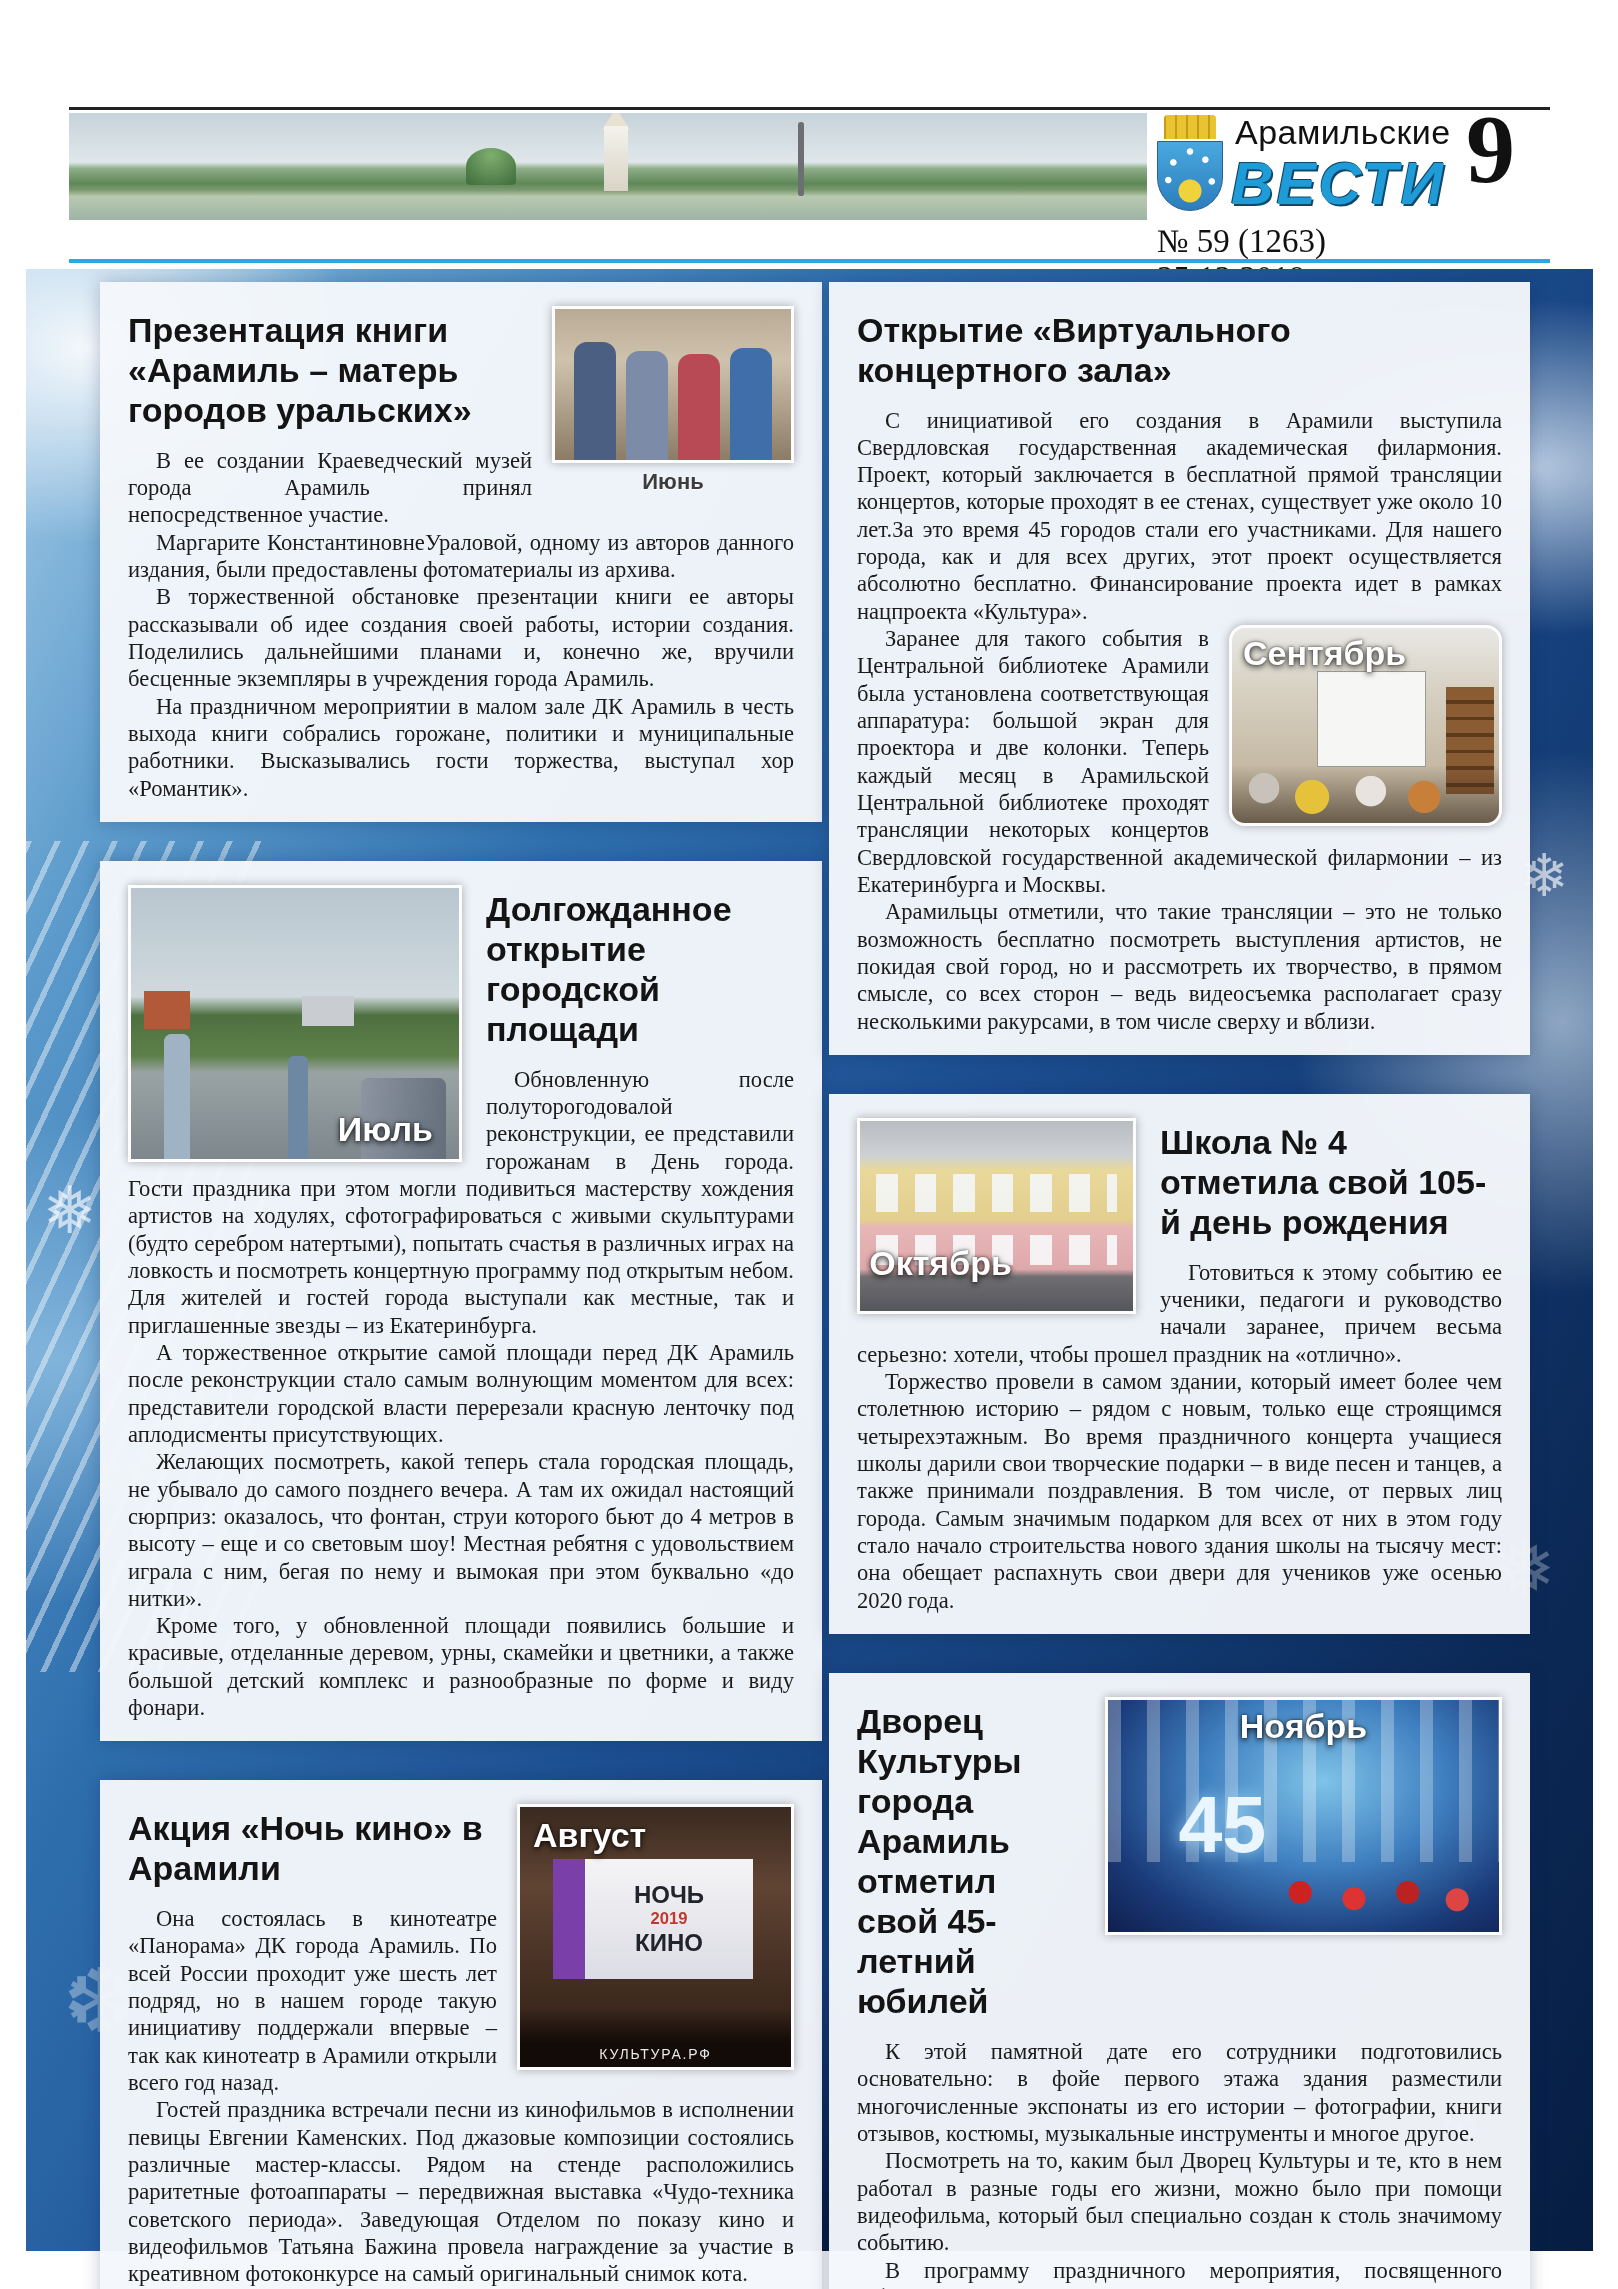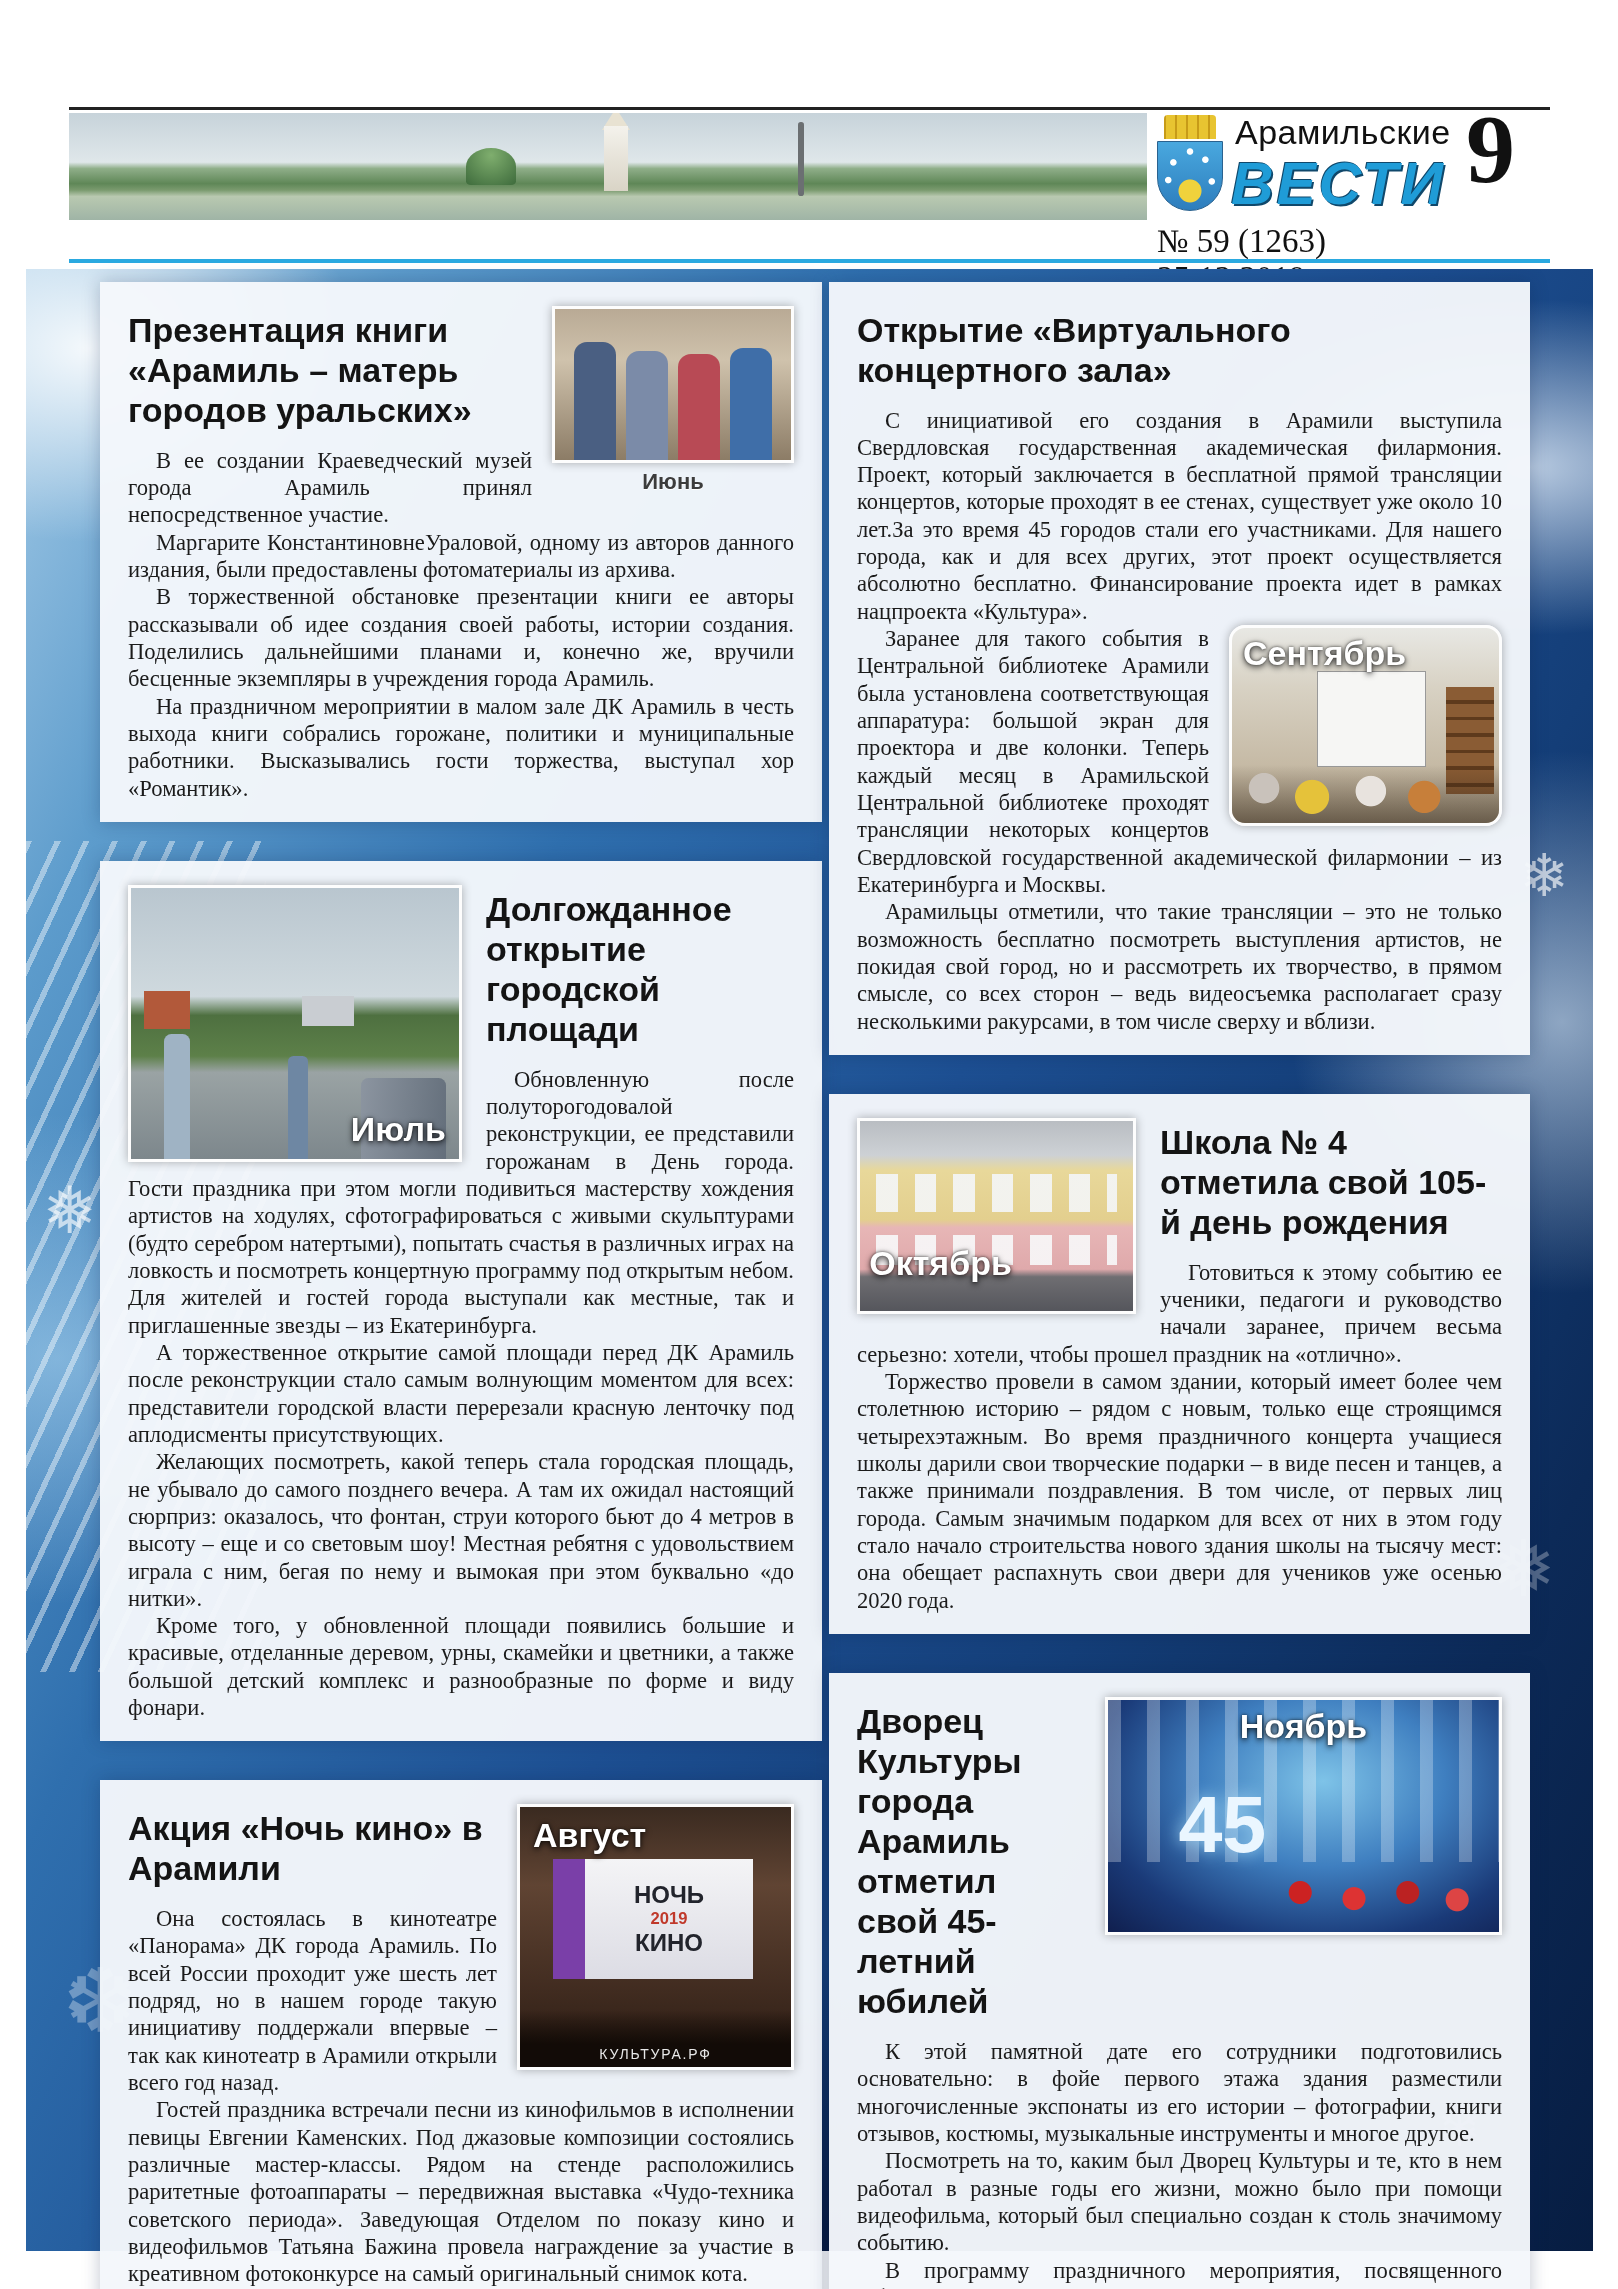--- a/index.html
+++ b/index.html
@@ -160,21 +160,21 @@
     </section>
 
     <section class="article">
       <figure class="f-left">
         <div class="ph p-july" style="width:334px;height:277px;">
           <div class="house" style="left:4%;top:38%;width:14%;height:14%;"></div>
           <div class="house" style="left:52%;top:40%;width:16%;height:11%;background:#c9cdd2;"></div>
           <div class="person-block" style="left:10%;width:8%;height:46%;background:#9fb3c4;border-radius:7.4px 7.4px 0 0;"></div>
           <div class="person-block" style="left:48%;width:6%;height:38%;background:#6e87a3;border-radius:5.5px 5.5px 0 0;"></div>
           <div class="person-block" style="left:70%;width:26%;height:30%;background:linear-gradient(90deg,#8a93a0,#5f6a78);border-radius:7.4px 7.4px 0 0;opacity:.85;"></div>
-          <span class="month" style="right:13px;bottom:13px;">Июль</span>
+          <span class="month" style="right:26px;bottom:13px;">Июль</span>
         </div>
       </figure>
       <h2>Долгожданное открытие городской площади</h2>
       <p>Обновленную после полуторогодовалой реконструкции, ее представили горожанам в День города. Гости праздника при этом могли подивиться мастерству хождения артистов на ходулях, сфотографироваться с живыми скульптурами (будто серебром натертыми), попытать счастья в различных играх на ловкость и посмотреть концертную программу под открытым небом. Для жителей и гостей города выступали как местные, так и приглашенные звезды – из Екатеринбурга.</p>
       <p>А торжественное открытие самой площади перед ДК Арамиль после реконструкции стало самым волнующим моментом для всех: представители городской власти перерезали красную ленточку под аплодисменты присутствующих.</p>
       <p>Желающих посмотреть, какой теперь стала городская площадь, не убывало до самого позднего вечера. А там их ожидал настоящий сюрприз: оказалось, что фонтан, струи которого бьют до 4 метров в высоту – еще и со световым шоу! Местная ребятня с удовольствием играла с ним, бегая по нему и вымокая при этом буквально «до нитки».</p>
       <p>Кроме того, у обновленной площади появились большие и красивые, отделанные деревом, урны, скамейки и цветники, а также большой детский комплекс и разнообразные по форме и виду фонари.</p>
     </section>
 
     <section class="article">

